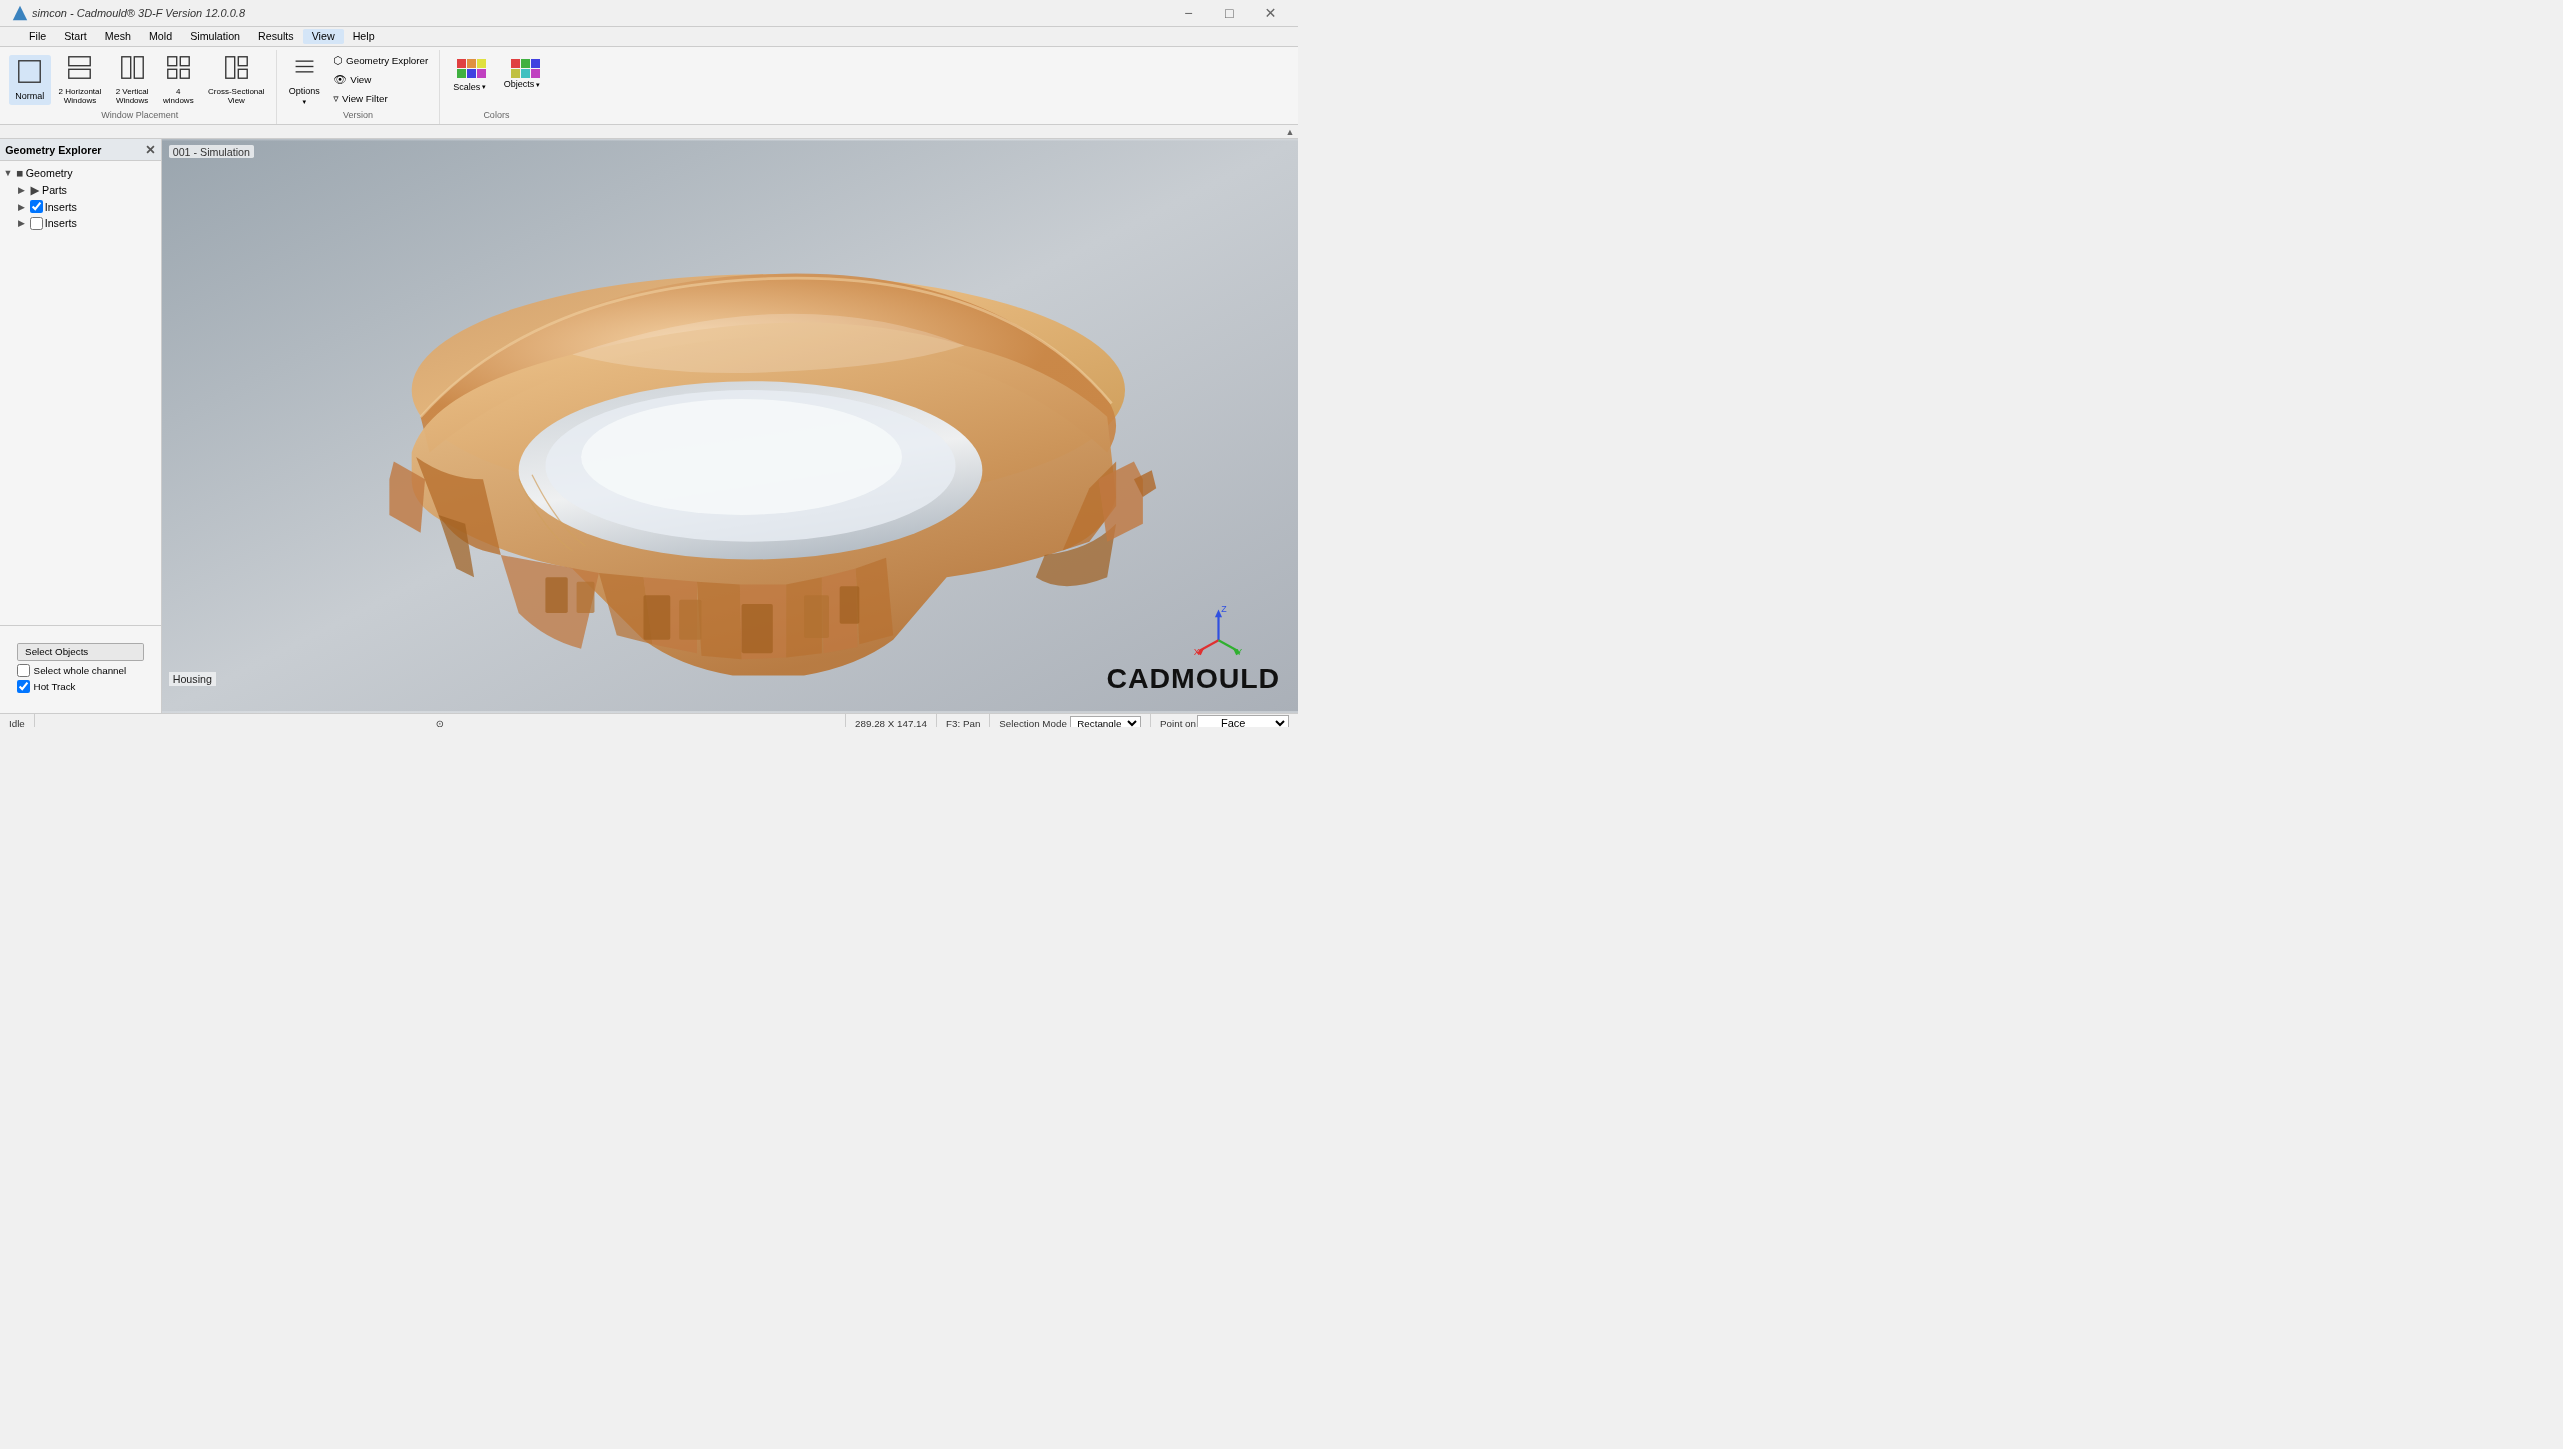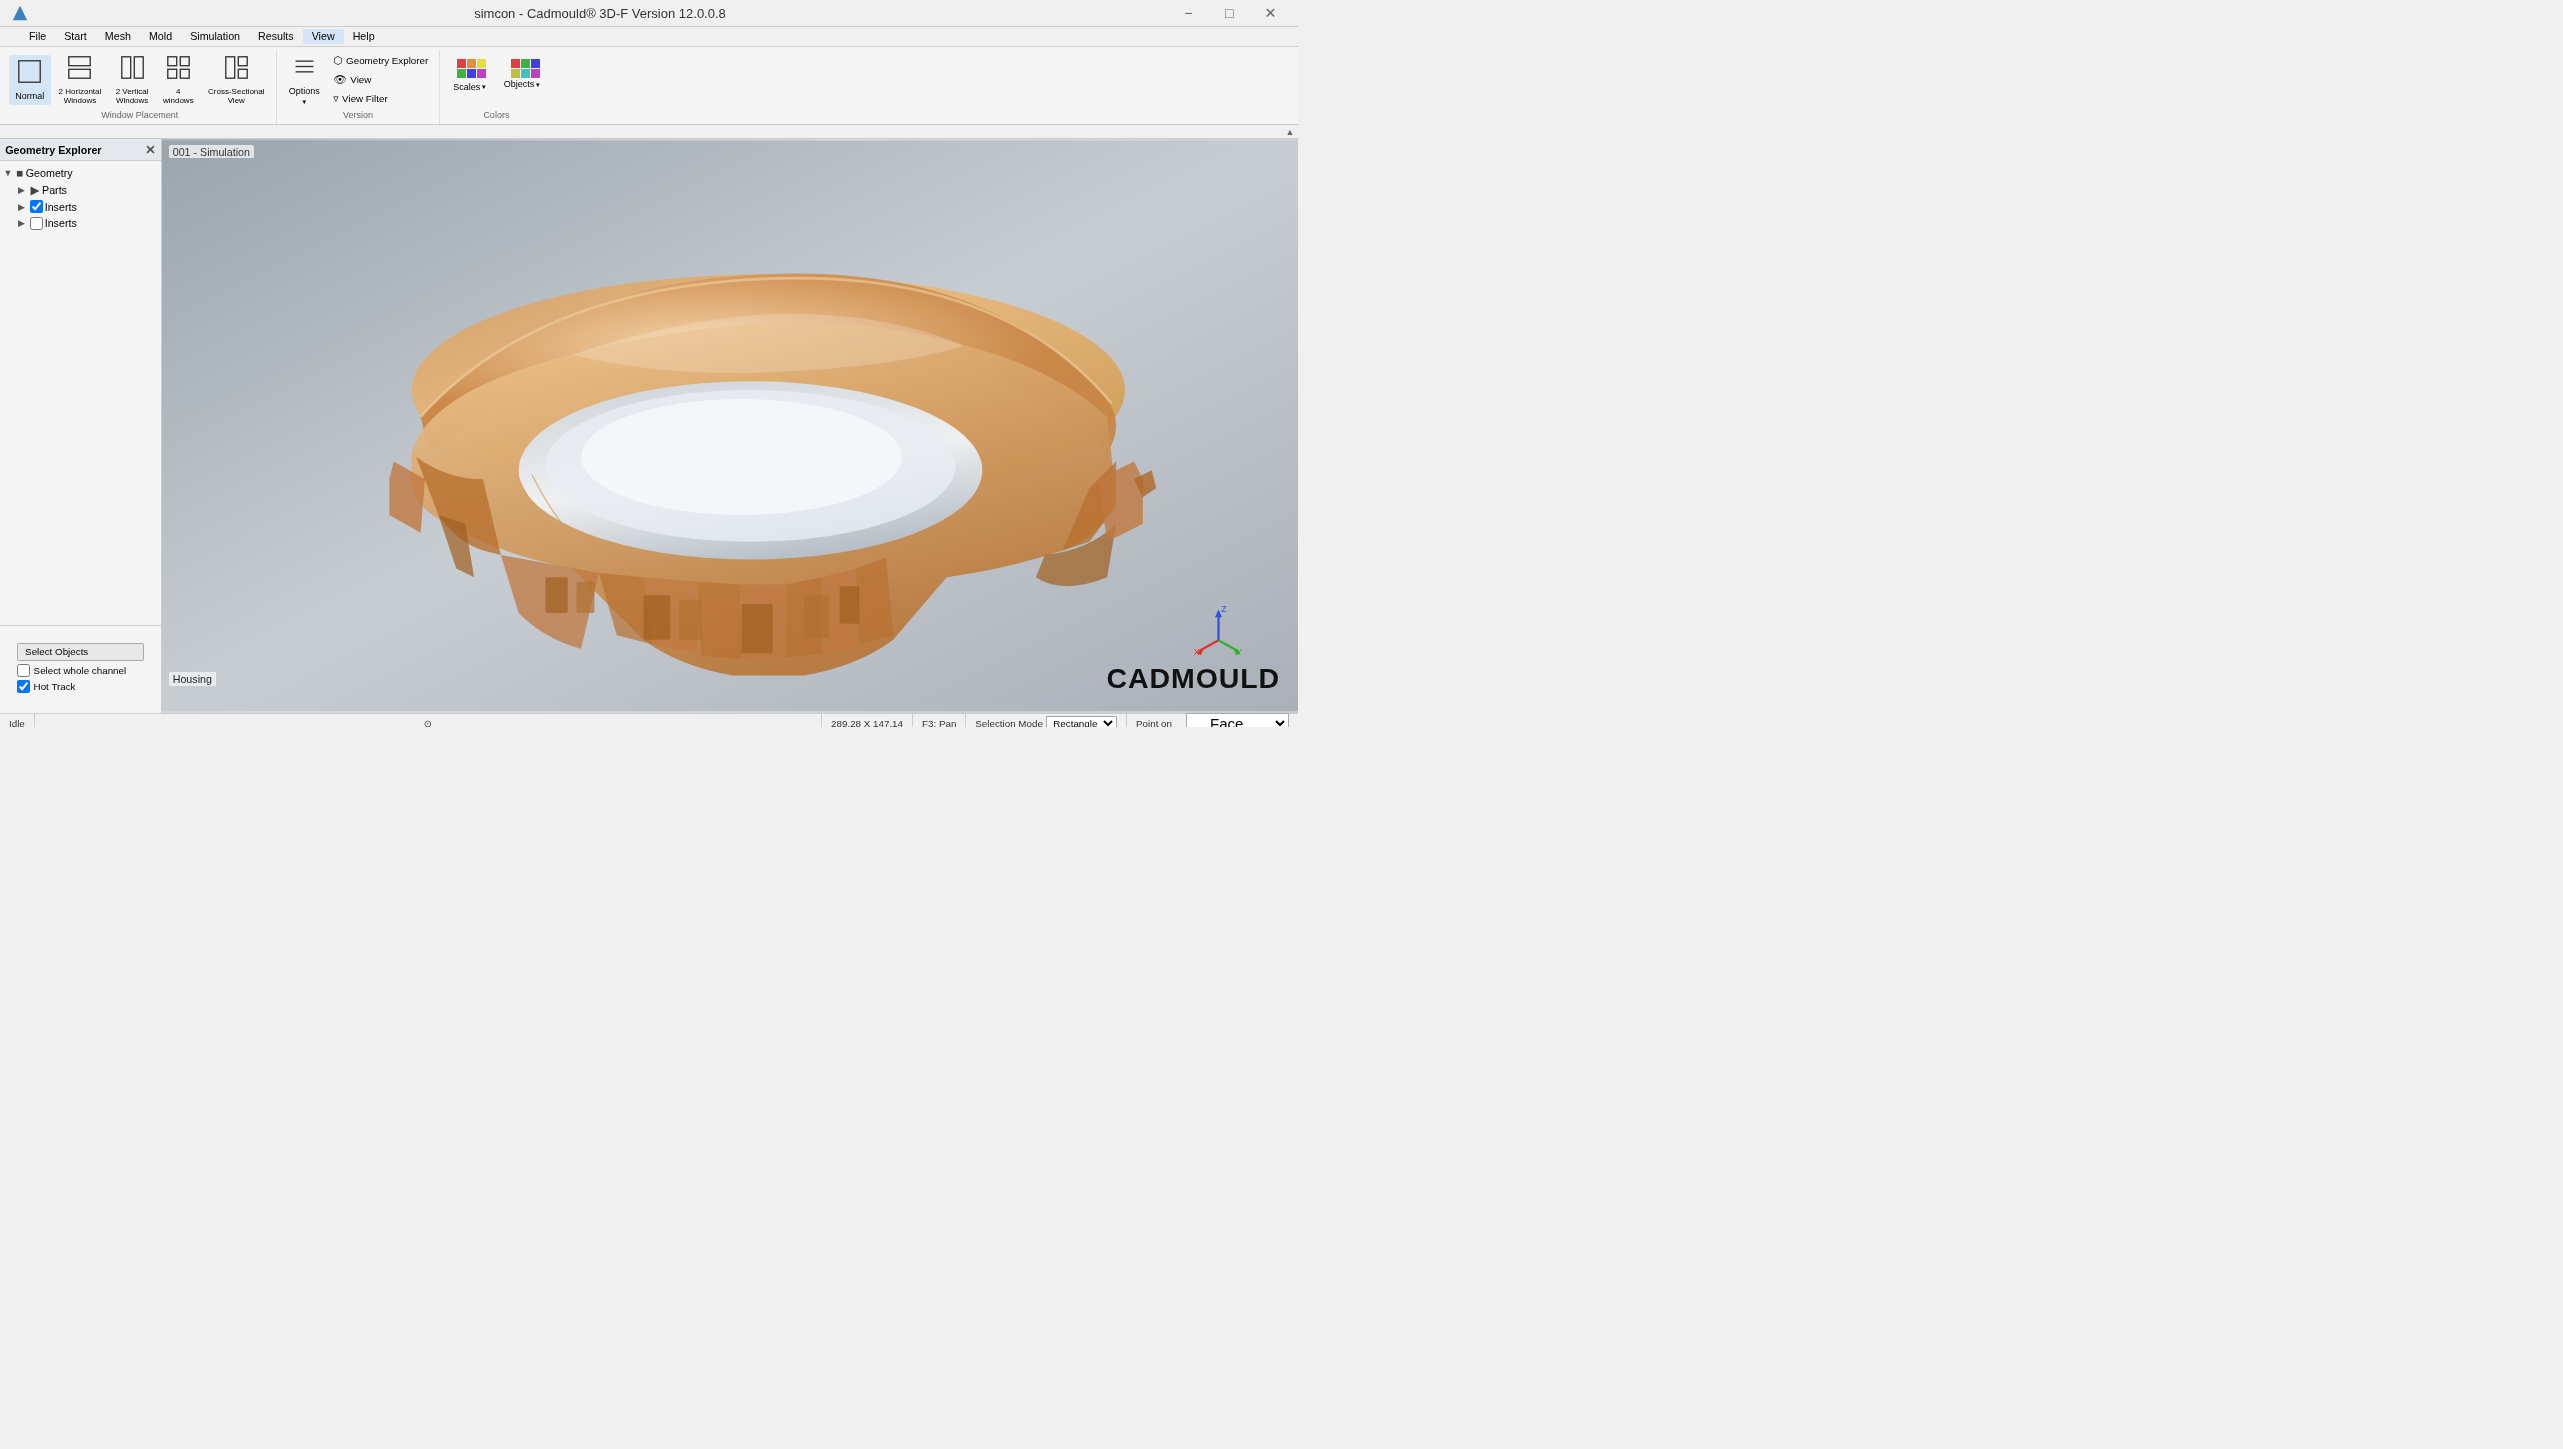--- a/index.html
+++ b/index.html
@@ -8,21 +8,21 @@
     
     #titlebar {
       height: 27px;
       background: #f0f0f0;
       display: flex;
       align-items: center;
       justify-content: space-between;
       padding: 0 7.1px;
       border-bottom: 0.9px solid #ccc;
     }
-    #titlebar .title { flex: 1; text-align: center; font-size: 13px; color: #333; }
+    #titlebar .title { flex: 1; text-align: left; font-size: 11px; color: #333; font-style: italic; }
     #titlebar .win-controls { display: flex; gap: 0; }
     #titlebar .win-btn {
       width: 41px; height: 27px;
       display: flex; align-items: center; justify-content: center;
       cursor: pointer; font-size: 14.3px; color: #666;
       background: transparent; border: none;
     }
     #titlebar .logo { width: 25px; height: 25px; display: flex; align-items: center; justify-content: center; }
 
     
@@ -612,20 +612,20 @@
   <div class="status-section">
     <span>Selection Mode</span>
     <select style="margin-left:3.6px;font-size:9.8px;border:0.9px solid #aaa;background:#fff;padding:0 1.8px;">
       <option>Rectangle</option>
       <option>Polygon</option>
       <option>Circle</option>
     </select>
   </div>
   <div class="status-section">
     <span>Point on</span>
-    <select style="margin-left:14px;font-size:15px;border:0.9px solid #aaa;background:#fff;padding:0 19px;">
+    <select style="margin-left:1px;font-size:11px;border:0.9px solid #aaa;background:#fff;padding:0 19px;">
       <option>Face</option>
       <option>Edge</option>
       <option>Vertex</option>
     </select>
   </div>
 </div>
 
 
 </body></html>

